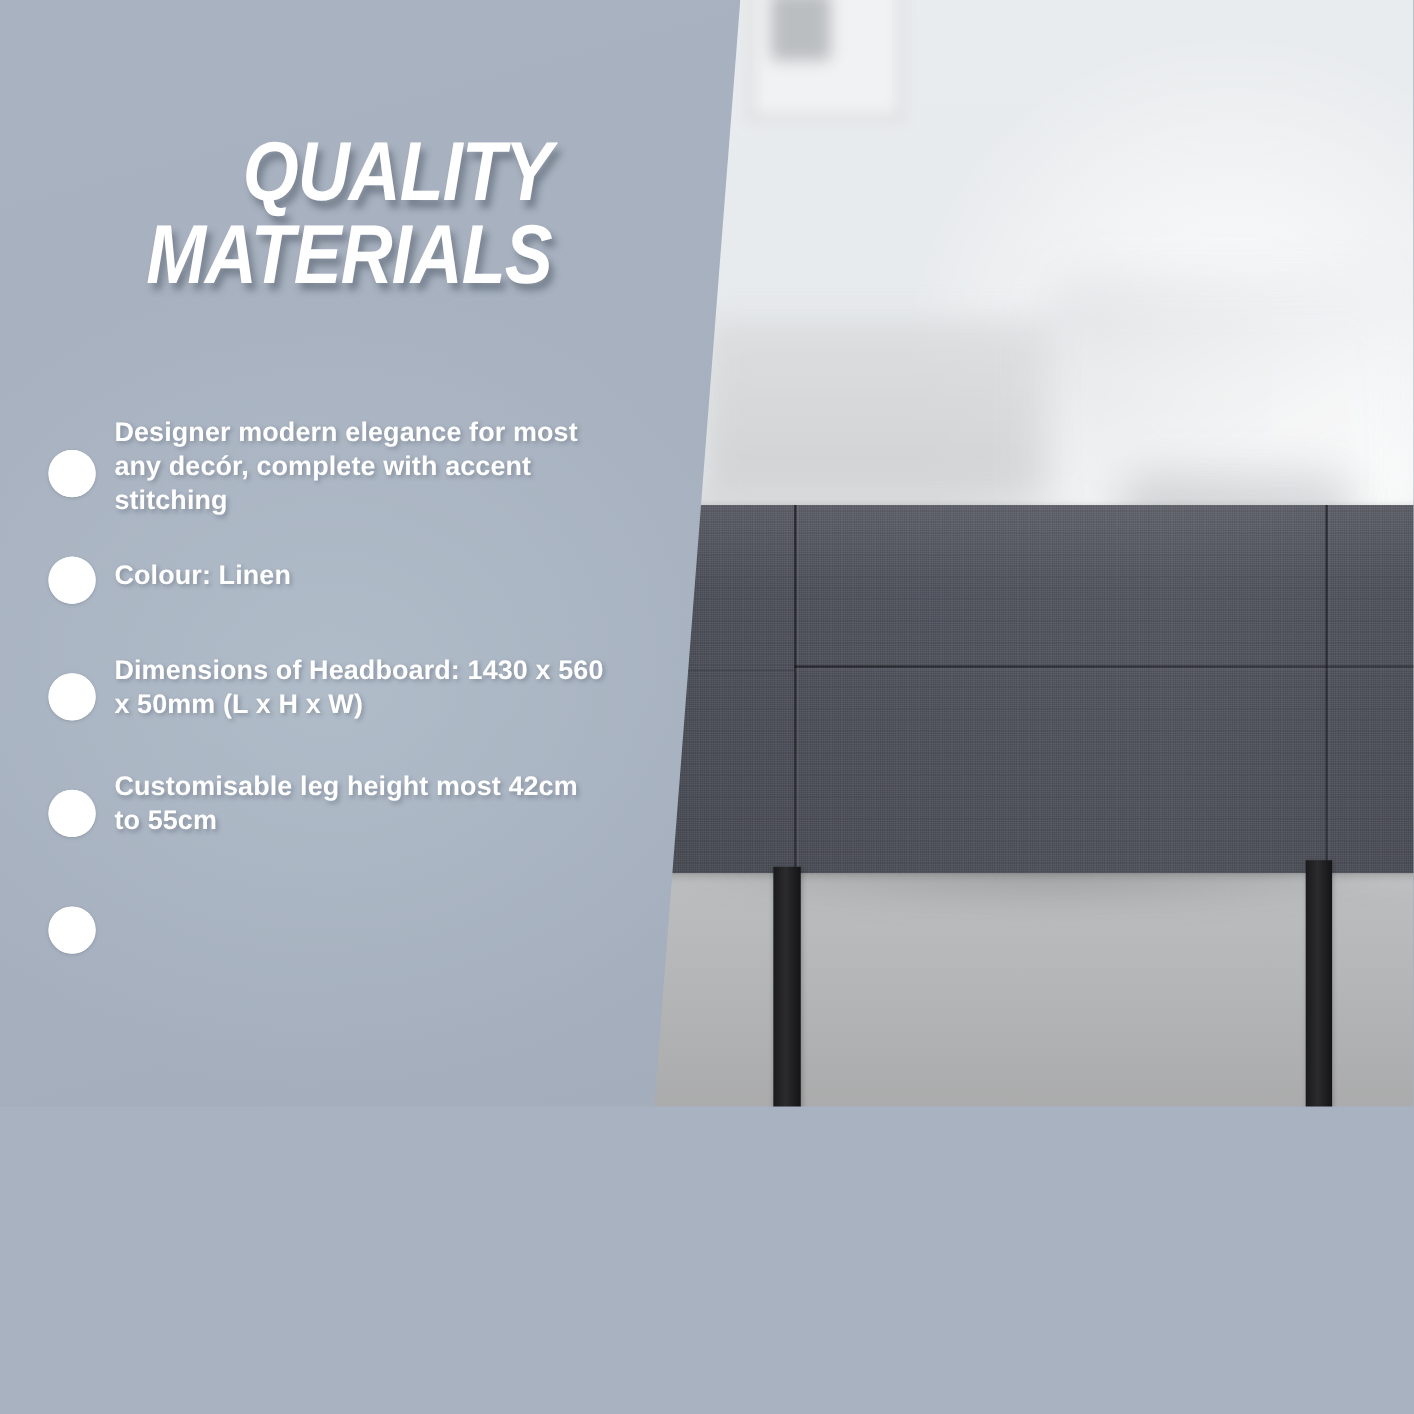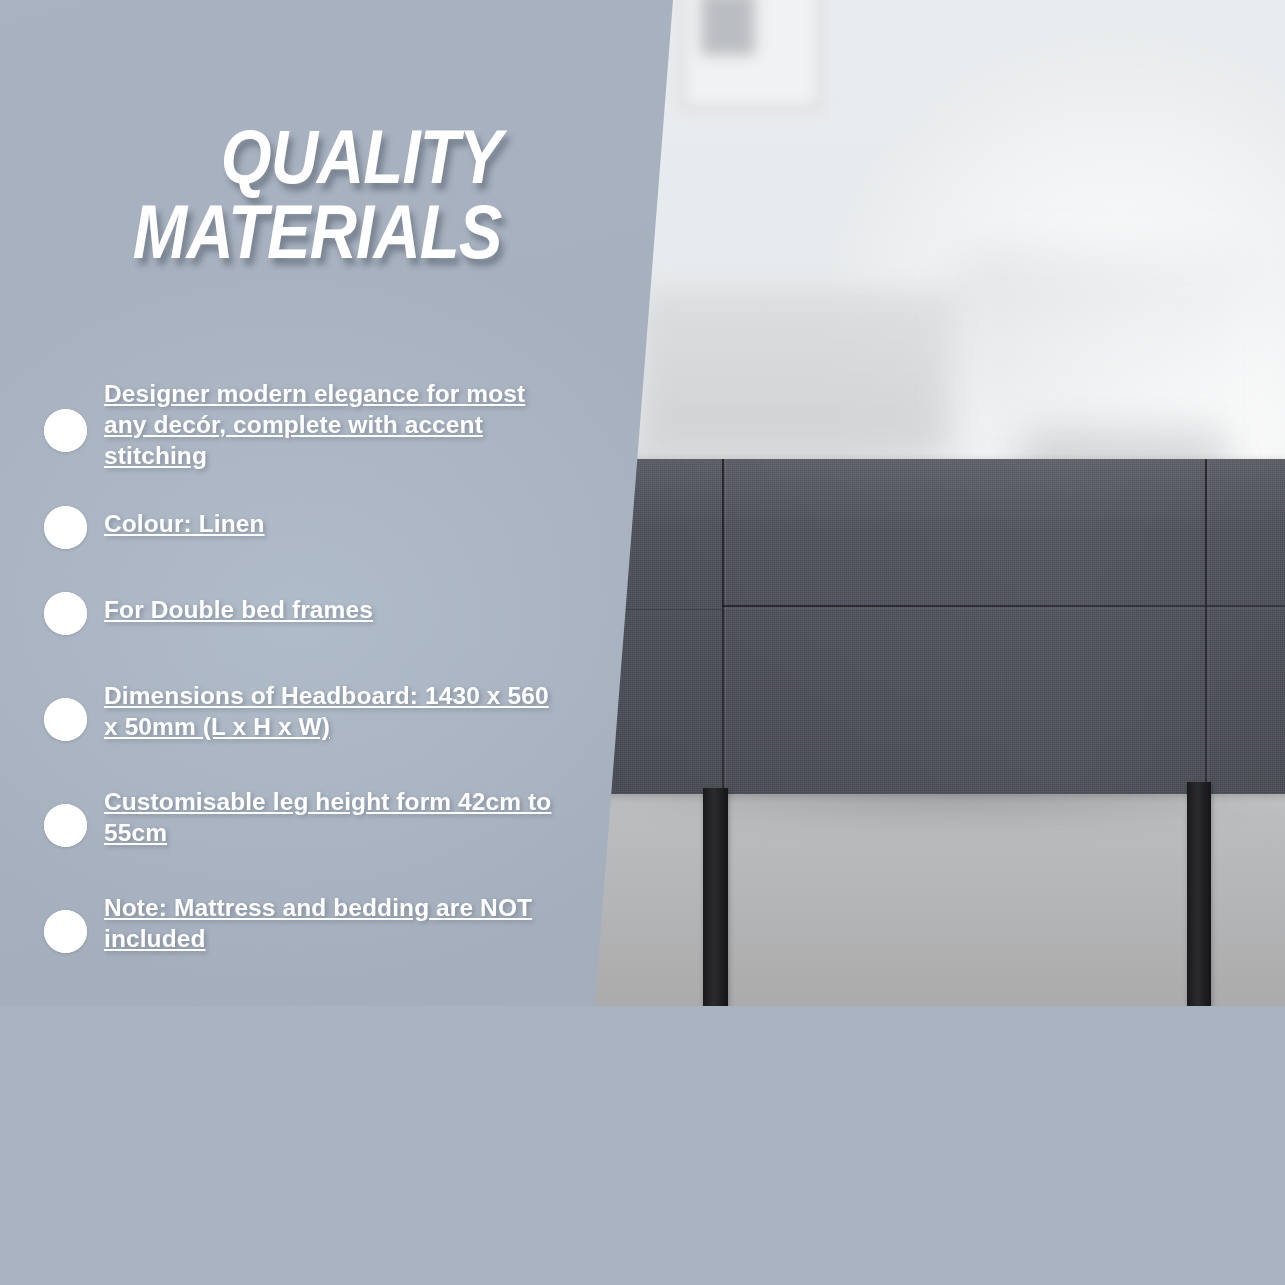--- a/index.html
+++ b/index.html
@@ -139,21 +139,20 @@
     flex:0 0 auto;width:43px;height:43px;border-radius:50%;
     background:#ffffff;position:relative;margin-right:17px;
     box-shadow:0 1px 3px rgba(70,80,95,.25);
   }
   .check svg{position:absolute;left:0;top:0;width:43px;height:43px;display:block;}
   .btext{
     color:#ffffff;font-weight:700;font-size:24.5px;line-height:1.26;
     letter-spacing:.1px;
     text-shadow:2px 2px 4px rgba(70,80,95,.38);
     padding-top:1px;
-    text-decoration:underline;
   }
   
   .b1 .check{margin-top:31px;}
   .b2 .check{margin-top:18px;}
   .b3 .check{margin-top:-2px;}
   .b4 .check{margin-top:-2px;}
   .b5 .check{margin-top:18px;}
   .b6 .check{margin-top:18px;}
   .b7 .check{margin-top:18px;}
 </style>
@@ -208,54 +207,44 @@
     <div class="bullet b3">
       <span class="check">
         <svg viewBox="0 0 43 43" aria-hidden="true">
           <path d="M21.5 0A21.5 21.5 0 1 0 21.5 43 21.5 21.5 0 1 0 21.5 0Z
                    M31.0 15.1 19.0 28.3 12.4 22.2 14.9 19.5 18.7 23.0 28.2 12.6Z" fill="#ffffff" fill-rule="evenodd"></path>
         </svg>
       </span>
       <span class="btext">Colour: Linen</span>
     </div>
 
-    <div class="bullet b4">
-      <span class="check">
-        <svg viewBox="0 0 43 43" aria-hidden="true">
-          <path d="M21.5 0A21.5 21.5 0 1 0 21.5 43 21.5 21.5 0 1 0 21.5 0Z
-                   M31.0 15.1 19.0 28.3 12.4 22.2 14.9 19.5 18.7 23.0 28.2 12.6Z" fill="#ffffff" fill-rule="evenodd"></path>
-        </svg>
-      </span>
-      <span class="btext">For Double bed frames</span>
-    </div>
 
     <div class="bullet b5">
       <span class="check">
         <svg viewBox="0 0 43 43" aria-hidden="true">
           <path d="M21.5 0A21.5 21.5 0 1 0 21.5 43 21.5 21.5 0 1 0 21.5 0Z
                    M31.0 15.1 19.0 28.3 12.4 22.2 14.9 19.5 18.7 23.0 28.2 12.6Z" fill="#ffffff" fill-rule="evenodd"></path>
         </svg>
       </span>
       <span class="btext">Dimensions of Headboard: 1430 x 560 x 50mm (L x H x W)</span>
     </div>
 
     <div class="bullet b6">
       <span class="check">
         <svg viewBox="0 0 43 43" aria-hidden="true">
           <path d="M21.5 0A21.5 21.5 0 1 0 21.5 43 21.5 21.5 0 1 0 21.5 0Z
                    M31.0 15.1 19.0 28.3 12.4 22.2 14.9 19.5 18.7 23.0 28.2 12.6Z" fill="#ffffff" fill-rule="evenodd"></path>
         </svg>
       </span>
-      <span class="btext">Customisable leg height form 42cm to 55cm</span>
+      <span class="btext">Customisable leg height most 42cm to 55cm</span>
     </div>
 
     <div class="bullet b7">
       <span class="check">
         <svg viewBox="0 0 43 43" aria-hidden="true">
           <path d="M21.5 0A21.5 21.5 0 1 0 21.5 43 21.5 21.5 0 1 0 21.5 0Z
                    M31.0 15.1 19.0 28.3 12.4 22.2 14.9 19.5 18.7 23.0 28.2 12.6Z" fill="#ffffff" fill-rule="evenodd"></path>
         </svg>
       </span>
-      <span class="btext">Note: Mattress and bedding are NOT included</span>
     </div>
 
   </div>
 </div>
 
 </body></html>

